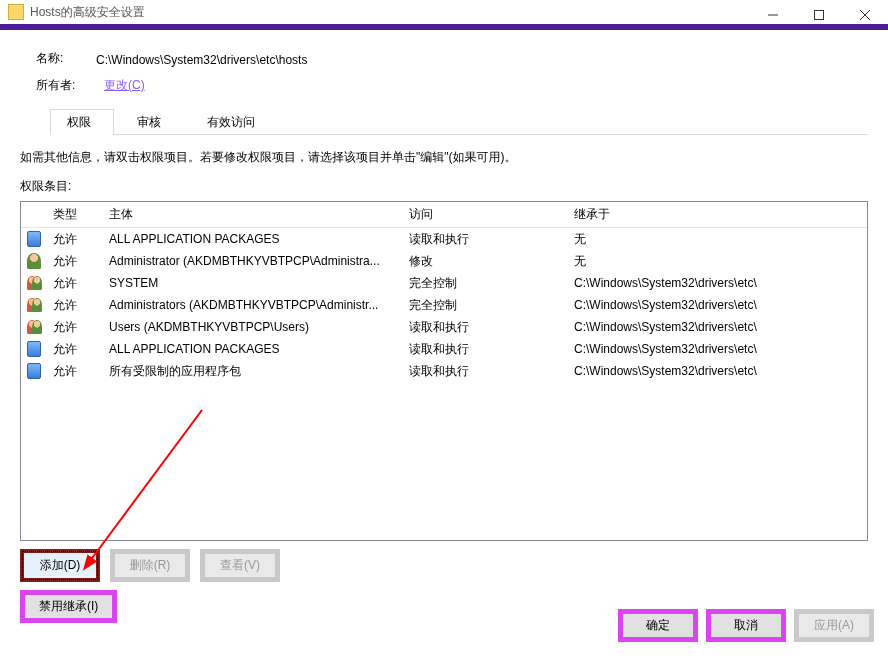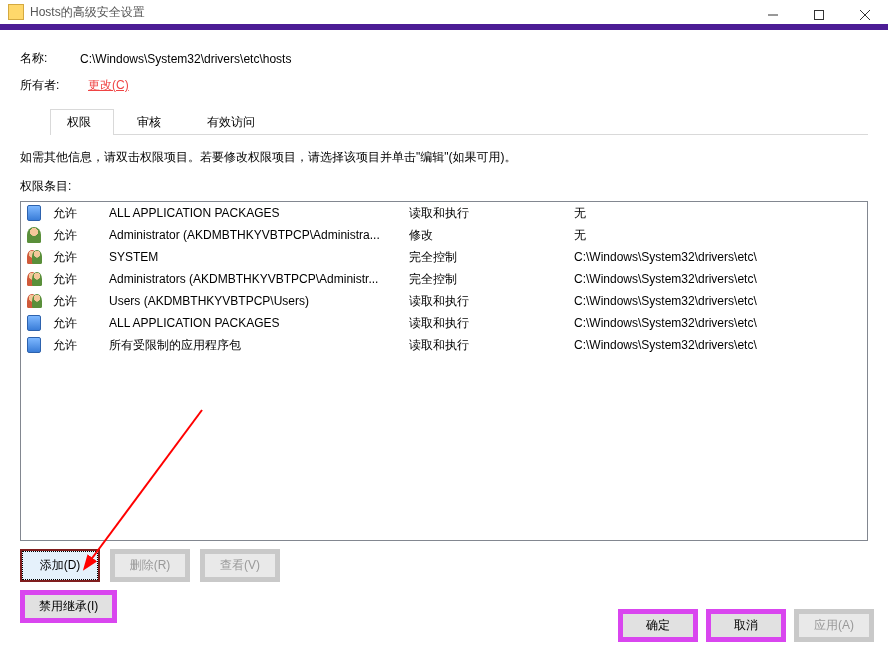--- a/index.html
+++ b/index.html
@@ -26,23 +26,23 @@
   margin-right: 6px;
 }
 .titlebar .title { flex: 1; color: #555; }
 .winbtns { display: flex; height: 100%; }
 .winbtn {
   width: 46px; height: 30px;
   display: flex; align-items: center; justify-content: center;
   color: #333;
 }
 .content { padding: 20px 20px 0 20px; }
-.row { display: flex; align-items: center; margin-bottom: 10px; }
+.row { display: flex; align-items: flex-end; margin-bottom: 10px; margin-left: 16px; }
 .label { width: 60px; }
-.link { color: #ef4444; margin-left: 8px; }
+.link { color: #8b5cf6; margin-left: 8px; }
 .tabs {
   display: flex;
   border-bottom: 1px solid #d9d9d9;
   margin-top: 14px;
   margin-left: 30px;
 }
 .tab {
   padding: 4px 22px;
   border: 1px solid transparent;
   border-bottom: none;
@@ -112,21 +112,21 @@
 .btn {
   min-width: 80px;
   padding: 3px 14px;
   background: #e1e1e1;
   border: 5px solid #d946ef;
   font-family: inherit;
   font-size: 12px;
   cursor: pointer;
 }
 .btn:disabled { color: #999; background: #e9e9e9; border-color:#c9c9c9; cursor: default;}
-.btn.focused { border: 2px solid #7f1d1d; outline: 1px dotted #000; outline-offset: -3px; background:#e5f1fb;}
+.btn.focused { border: 4px solid #7f1d1d; outline: 1px dotted #000; outline-offset: -3px; background:#e5f1fb;}
 .bottom-buttons {
   position: absolute;
   bottom: 14px;
   right: 14px;
   display: flex;
   gap: 8px;
 }
 .arrow {
   position: absolute;
   left: 82px;
@@ -175,20 +175,27 @@
   <div class="tabs">
     <div class="tab active">权限</div>
     <div class="tab">审核</div>
     <div class="tab">有效访问</div>
   </div>
 
   <div class="hint">如需其他信息，请双击权限项目。若要修改权限项目，请选择该项目并单击"编辑"(如果可用)。</div>
   <div class="entries-label">权限条目:</div>
 
   <div class="grid">
+    <div class="grid-header">
+      <div class="col col-icon"></div>
+      <div class="col col-type">类型</div>
+      <div class="col col-principal">主体</div>
+      <div class="col col-access">访问</div>
+      <div class="col col-inherit">继承于</div>
+    </div>
     <div class="grid-body" id="grid-body">
         <div class="grid-row">
           <div class="col col-icon">
             <span class="icon-pkg"></span>
           </div>
           <div class="col col-type">允许</div>
           <div class="col col-principal">ALL APPLICATION PACKAGES</div>
           <div class="col col-access">读取和执行</div>
           <div class="col col-inherit">无</div>
         </div>

